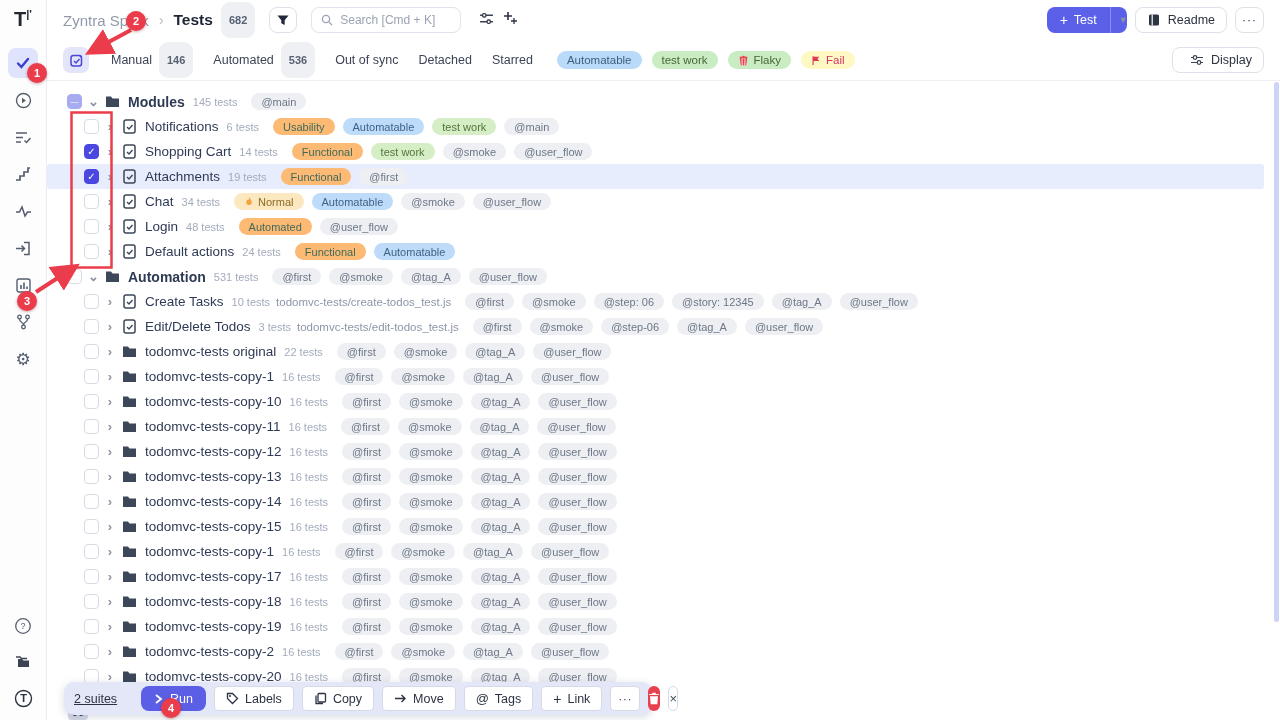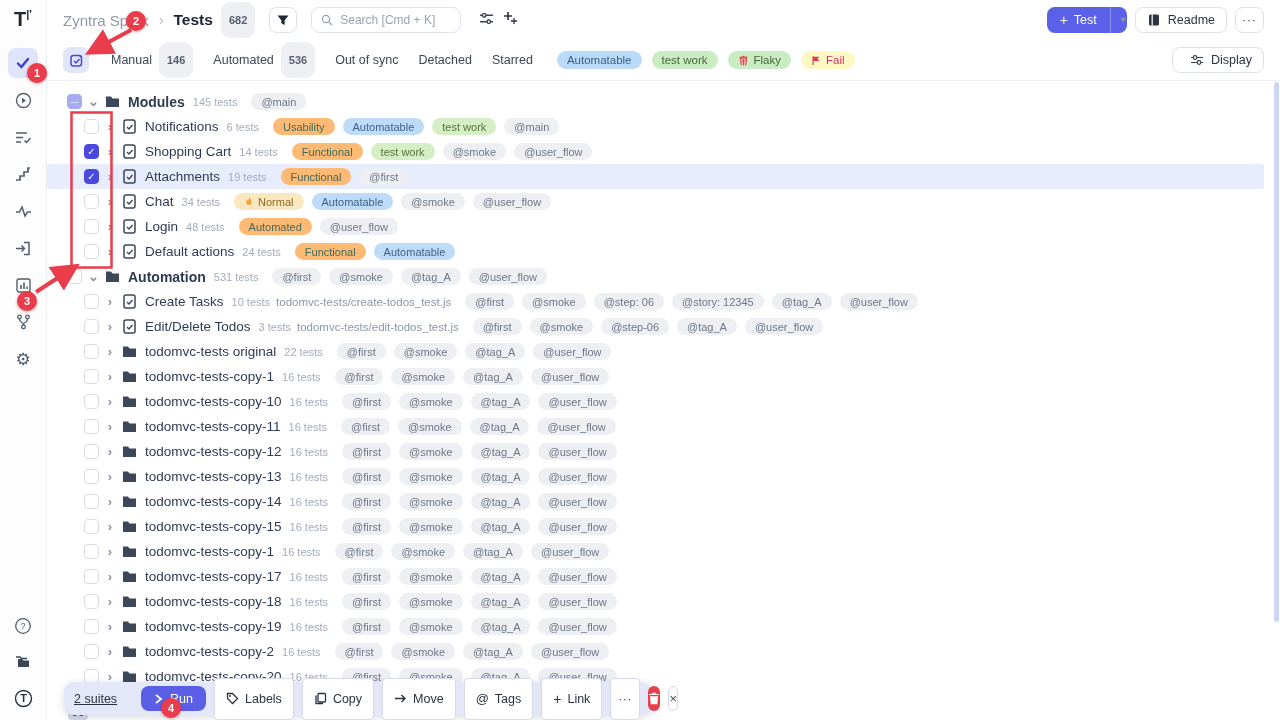--- a/index.html
+++ b/index.html
@@ -70,21 +70,21 @@
   .badge.gray { background:#edeff3; color:#6e7787;}
   .badge.amber { background:#fce8c0; color:#8a6b22;}
 
   
   .action-bar { position:absolute; left:64px; top:682px; width:588px; height:33px; background:#e4e7f7;
     border-radius:10px; box-shadow:0 2px 8px rgba(40,50,90,.18); display:flex; align-items:center; gap:8px;
     padding:0 10px; z-index:6;}
   .sel-count { font-size:12.5px; color:#2b3242; text-decoration:underline; margin-right:16px; white-space:nowrap;}
   .run-btn { background:#5a5fe6; color:#fff; border-radius:8px; height:25px; display:flex; align-items:center;
     gap:7px; padding:0 13px; font-size:12.5px; position:relative;}
-  .bar-btn { background:#fff; border:1px solid #d6dae8; border-radius:4px; height:42px; display:flex;
+  .bar-btn { background:#fff; border:1px solid #d6dae8; border-radius:4px; height:25px; display:flex;
     align-items:center; gap:6px; padding:0 11px; font-size:12.5px; color:#2b3242; white-space:nowrap;}
   .bar-btn.sq { padding:0 7px; }
   .del-btn { background:#e8404d; border:none; border-radius:8px; width:23px; height:25px; display:flex; align-items:center; justify-content:center;}
   .close-btn { margin-left:auto; background:#fff; border:1px solid #d6dae8; border-radius:8px; width:25px; height:25px;
     display:flex; align-items:center; justify-content:center; font-size:13px; color:#434b5c;}
   .cmd-key { position:absolute; left:68px; top:701px; width:20px; height:20px; background:#d5d9e6; border-radius:5px;
     display:flex; align-items:center; justify-content:center; font-size:14px; color:#3c4454; z-index:4;}
 
   
   .scroll-thumb { position:absolute; right:1px; top:82px; width:5px; height:540px; background:#ccd5f6; border-radius:3px; z-index:3;}

